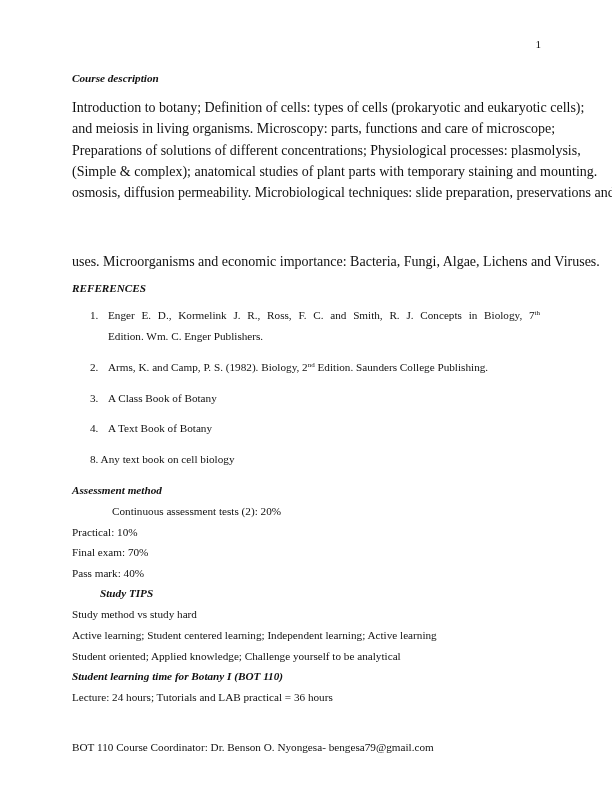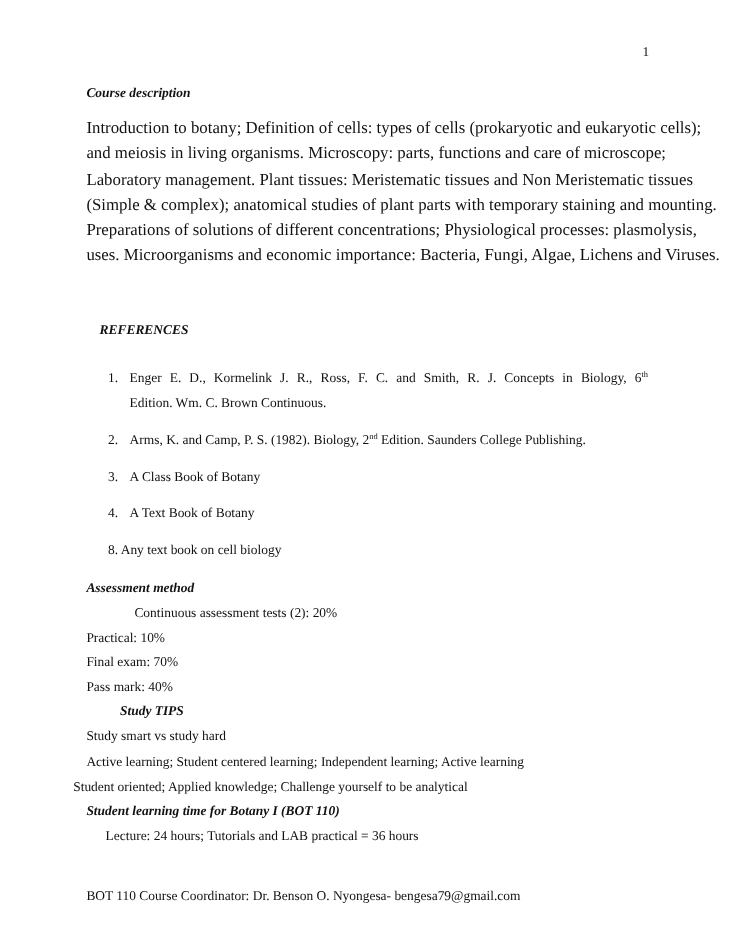--- a/index.html
+++ b/index.html
@@ -9,48 +9,48 @@
       color: #111111; font-size: 11.2px;
     }
     .abs { position: absolute; white-space: nowrap; }
     .page-number { top: 38px; right: 71px; font-size: 11.2px; }
     .bold { font-weight: bold; font-style: italic; }
     .para {
       position: absolute; left: 72px; width: 468px;
       text-align: justify; line-height: 21.3px; font-size: 14px;
     }
     .para span.line { display: block; text-align: justify; text-align-last: justify; white-space: nowrap; }
-    .para span.line.last { text-align-last: left; }
+    .para span.line.last { text-align-last: left; margin-top: 48px; }
     sup { font-size: 7px; line-height: 0; vertical-align: 4px; }
   </style>
 </head>
 <body>
 
 <div>
 
   <div class="abs page-number">1</div>
 
   <div class="abs bold" style="left:72px; top:72px;">Course description</div>
 
   <div class="para" style="top:97px;">
     <span class="line">Introduction to botany; Definition of cells: types of cells (prokaryotic and eukaryotic cells);</span>
     <span class="line">and meiosis in living organisms. Microscopy: parts, functions and care of microscope;</span>
-    <span class="line">Laboratory management. Plant tissues: Meristematic tissues and Non Meristematic tissues</span>
+    <span class="line">Preparations of solutions of different concentrations; Physiological processes: plasmolysis,</span>
     <span class="line">(Simple &amp; complex); anatomical studies of plant parts with temporary staining and mounting.</span>
-    <span class="line">Preparations of solutions of different concentrations; Physiological processes: plasmolysis,</span>
+    <span class="line">osmosis, diffusion permeability. Microbiological techniques: slide preparation, preservations and</span>
     <span class="line last">uses. Microorganisms and economic importance: Bacteria, Fungi, Algae, Lichens and Viruses.</span>
   </div>
 
-  <div class="abs bold" style="left:72px; top:269px;margin-left:11px;">REFERENCES</div>
+  <div class="abs bold" style="left:72px; top:282px;">REFERENCES</div>
 
   <div>
     <div>
       <span class="abs" style="left:90px; top:309px;">1.</span>
-      <span class="abs" style="left:108px; top:309px; width:432px; text-align:justify; text-align-last:justify; display:block;"><span>Enger E. D., Kormelink J. R., Ross, F. C. and Smith, R. J.  Concepts in Biology, 6</span><sup>th</sup></span>
-      <span class="abs" style="left:108px; top:330px;">Edition. Wm. C. Brown Continuous.</span>
+      <span class="abs" style="left:108px; top:309px; width:432px; text-align:justify; text-align-last:justify; display:block;"><span>Enger E. D., Kormelink J. R., Ross, F. C. and Smith, R. J.  Concepts in Biology, 7</span><sup>th</sup></span>
+      <span class="abs" style="left:108px; top:330px;">Edition. Wm. C. Enger Publishers.</span>
     </div>
 
     <div>
       <span class="abs" style="left:90px; top:361px;">2.</span>
       <span class="abs" style="left:108px; top:361px;"><span>Arms, K. and Camp, P. S. (1982). Biology, 2</span><sup>nd</sup><span> Edition. Saunders College Publishing.</span></span>
     </div>
 
     <div>
       <span class="abs" style="left:90px; top:392px;">3.</span>
       <span class="abs" style="left:108px; top:392px;text-align:center;">A Class Book of Botany</span>
@@ -69,23 +69,23 @@
   <div class="abs bold" style="left:72px; top:484px;">Assessment method</div>
   <div>
     <div class="abs" style="left:72px; top:505px;margin-left:40px;">Continuous assessment tests (2): 20%</div>
     <div class="abs" style="left:72px; top:526px;">Practical: 10%</div>
     <div class="abs" style="left:72px; top:546px;">Final exam: 70%</div>
     <div class="abs" style="left:72px; top:567px;">Pass mark: 40%</div>
   </div>
 
   <div class="abs bold" style="left:72px; top:587px;margin-left:28px;">Study TIPS</div>
   <div>
-    <div class="abs" style="left:72px; top:608px;">Study smart vs study hard</div>
+    <div class="abs" style="left:72px; top:608px;">Study method vs study hard</div>
     <div class="abs" style="left:72px; top:629px;text-align:center;">Active learning; Student centered learning; Independent learning; Active learning</div>
-    <div class="abs" style="left:61px; top:650px;">Student oriented; Applied knowledge; Challenge yourself to be analytical</div>
+    <div class="abs" style="left:72px; top:650px;">Student oriented; Applied knowledge; Challenge yourself to be analytical</div>
   </div>
 
   <div class="abs bold" style="left:72px; top:670px;">Student learning time for Botany I (BOT 110)</div>
-  <div class="abs" style="left:72px; top:691px;margin-left:16px;">Lecture: 24 hours; Tutorials and LAB practical = 36 hours</div>
+  <div class="abs" style="left:72px; top:691px;">Lecture: 24 hours; Tutorials and LAB practical = 36 hours</div>
 
   <div class="abs" style="left:72px; top:741px;">BOT 110 Course Coordinator: Dr. Benson O. Nyongesa- bengesa79@gmail.com</div>
 
 </div>
 
 </body></html>

